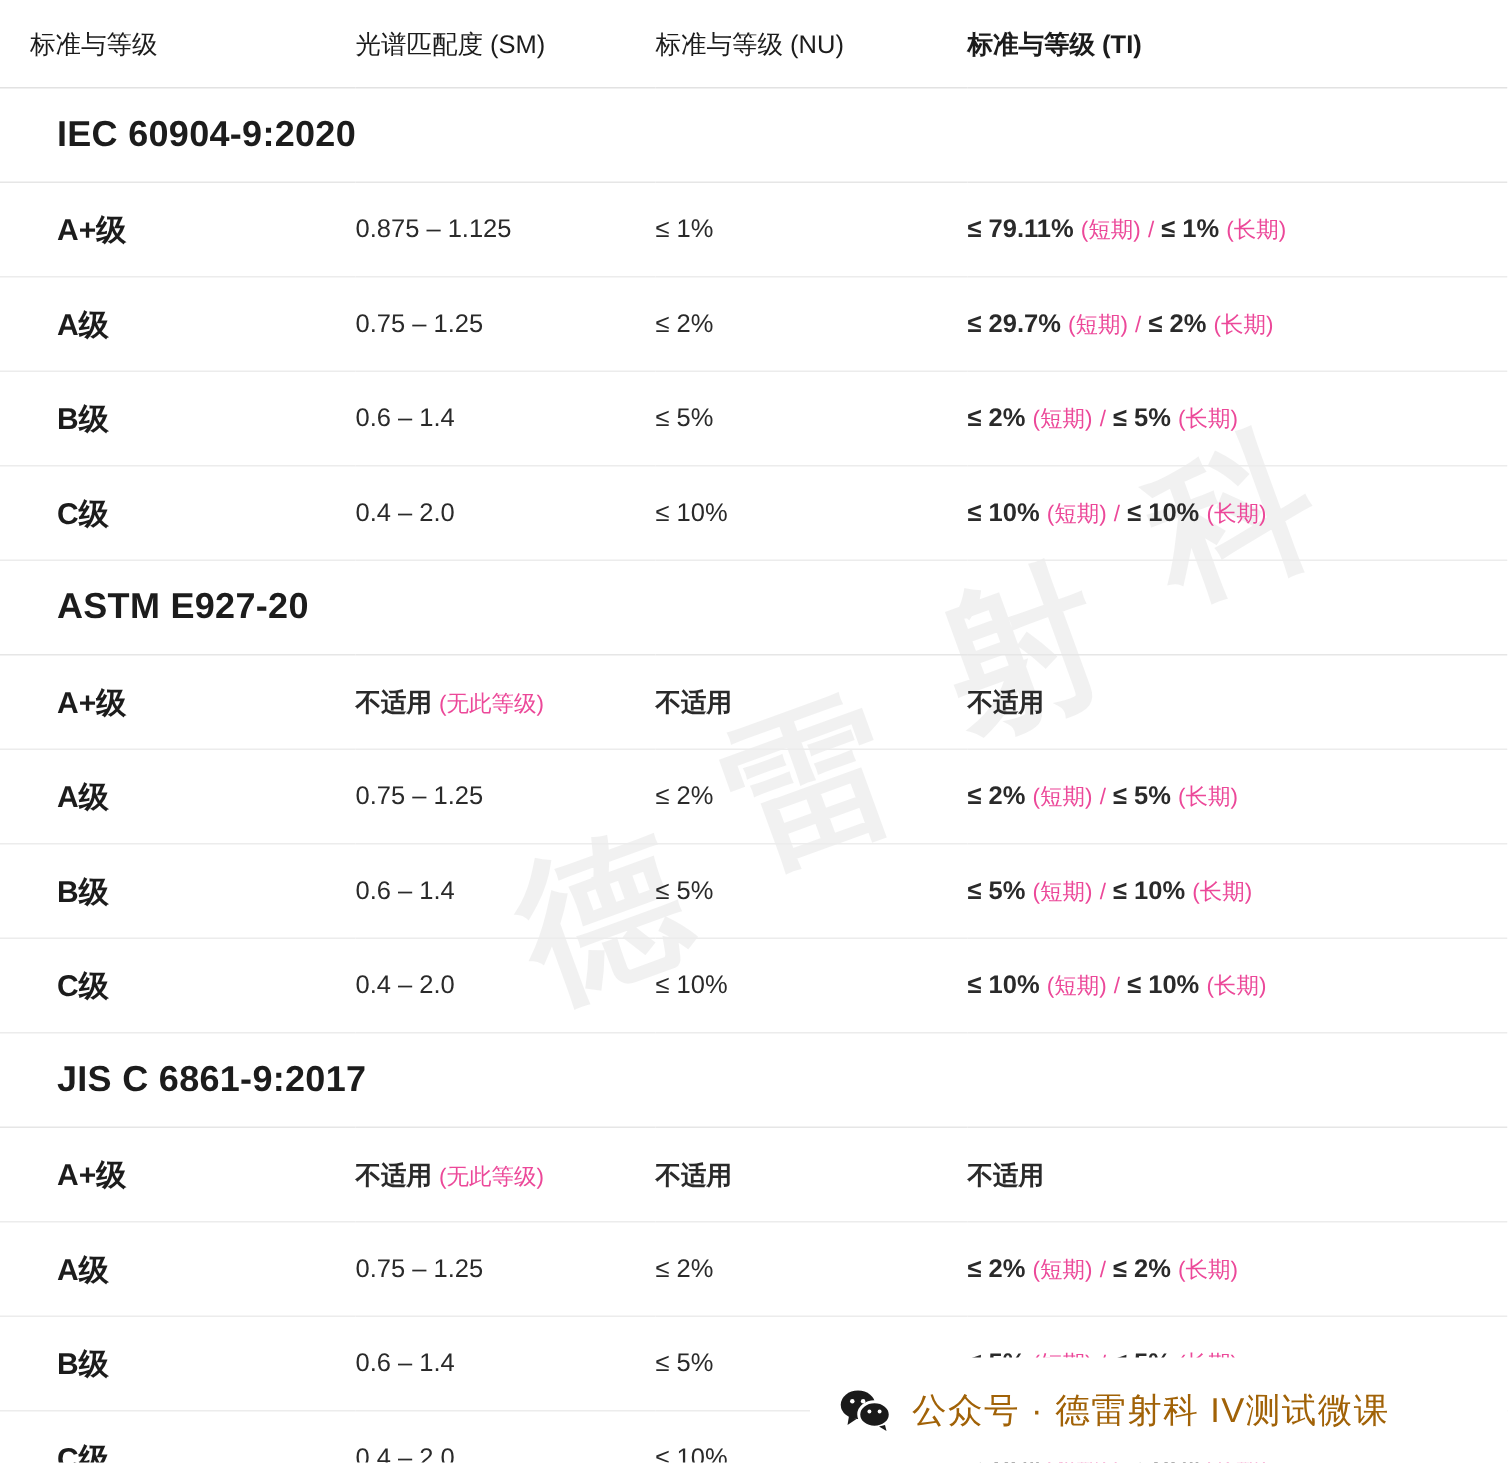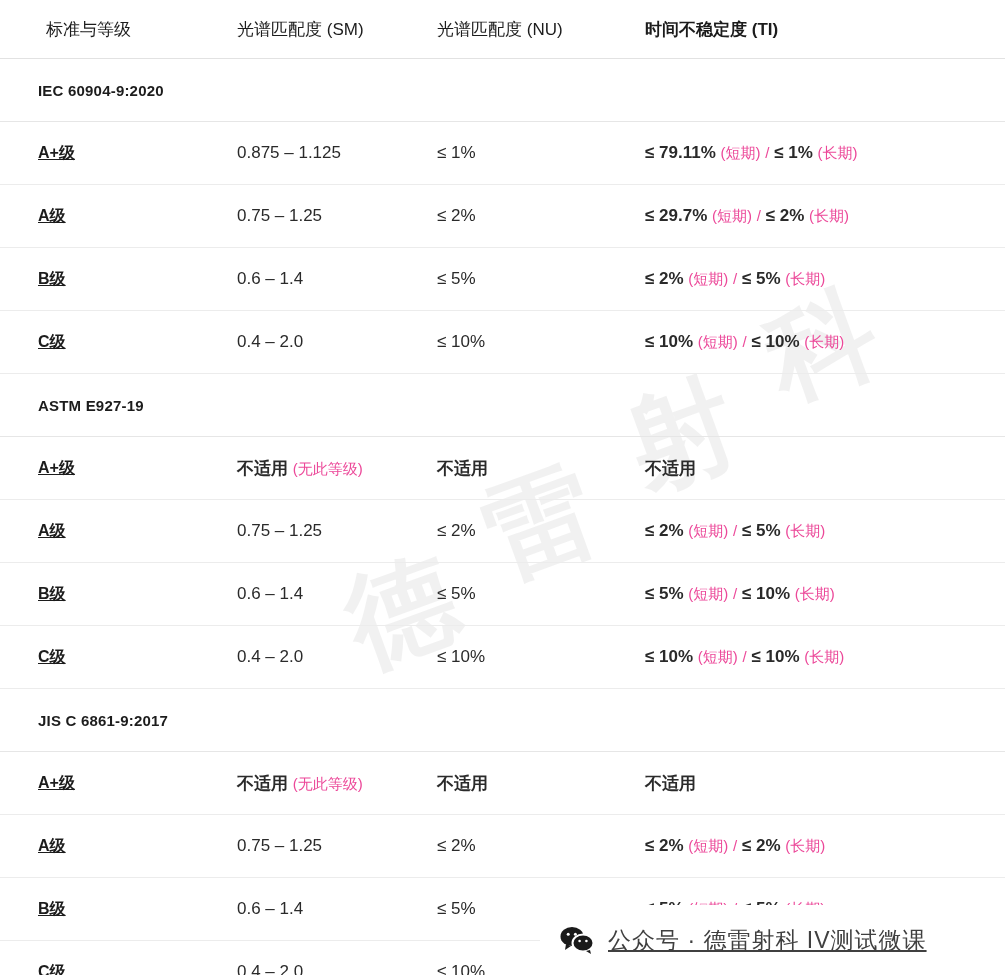--- a/index.html
+++ b/index.html
@@ -63,50 +63,49 @@
   }
   table.spec thead th.strong { font-weight: 700; }
   table.spec thead th:first-child,
   table.spec tbody td:first-child,
   table.spec tbody th.group { padding-left: 38px; }
   table.spec thead th:nth-child(2) { padding-left: 0; }
 
   tr.group-row th {
     height: 62px;
     font-weight: 700;
-    font-size: 15px;
+    font-size: 24px;
     border-bottom: 1px solid #e6e6e6;
     letter-spacing: 0.2px;
   }
   tr.data-row td {
     height: 62px;
     border-bottom: 1px solid #ececec;
   }
   tr.data-row td.grade {
     font-weight: 700;
-    font-size: 16px;
-    text-decoration: underline;
+    font-size: 20px;
   }
   tr.data-row td.val {
     font-weight: 400;
     font-size: 17px;
     color: #2a2a2a;
     margin-left: 23px;
   }
   tr.data-row td.val.bold { font-weight: 700; }
   .sub {
     font-size: 15px;
     color: #ec4899;
     font-weight: 400;
   }
   .ti .num { font-weight: 700; }
 
   
   thead th.h2 { padding-left: 0; }
-  table.spec thead th.h1 { padding-left: 46px; }
+  table.spec thead th.h1 { padding-left: 20px; }
 
   td.c2cell, th.c2cell { padding-left: 0; }
   td.c3cell { padding-left: 0; }
   td.c4cell { padding-left: 0; }
 
   
   table.spec col.c1 { width: 237px; }
 
   
   .wechat-bar {
@@ -124,24 +123,23 @@
     z-index: 3;
   }
   .wechat-icon {
     width: 34px;
     height: 28px;
     position: relative;
     flex: none;
   }
   .wechat-bar .label {
     font-size: 23px;
-    color: #404040;
+    color: #a16207;
     letter-spacing: 1px;
     white-space: nowrap;
-    text-decoration: underline;
   }
 </style>
 </head>
 <body>
 
 <div class="watermark wm1">科</div>
 <div class="watermark wm2">射</div>
 <div class="watermark wm3">雷</div>
 <div class="watermark wm4">德</div>
 
@@ -150,22 +148,22 @@
     <colgroup>
       <col class="c1">
         <col class="c2">
         <col class="c3">
         <col class="c4">
     </colgroup>
     <thead>
       <tr>
         <th class="h1">标准与等级</th>
         <th class="h2">光谱匹配度 (SM)</th>
-        <th class="h2">光谱匹配度 (NU)</th>
-        <th class="h2 strong">时间不稳定度 (TI)</th>
+        <th class="h2">标准与等级 (NU)</th>
+        <th class="h2 strong">标准与等级 (TI)</th>
       </tr>
     </thead>
     <tbody id="tbody">
         <tr class="group-row">
           <th class="group" colspan="4">IEC 60904-9:2020</th>
         </tr>
         <tr class="data-row">
           <td class="grade">A+级</td>
           <td class="val c2cell"><span>0.875 – 1.125</span></td>
           <td class="val c3cell">≤ 1%</td>
@@ -183,21 +181,21 @@
           <td class="val c3cell">≤ 5%</td>
           <td class="val c4cell ti"><span class="num">≤ 2%</span> <span class="sub">(短期)</span> <span class="sub">/</span> <span class="num">≤ 5%</span> <span class="sub">(长期)</span></td>
         </tr>
         <tr class="data-row">
           <td class="grade">C级</td>
           <td class="val c2cell"><span>0.4 – 2.0</span></td>
           <td class="val c3cell">≤ 10%</td>
           <td class="val c4cell ti"><span class="num">≤ 10%</span> <span class="sub">(短期)</span> <span class="sub">/</span> <span class="num">≤ 10%</span> <span class="sub">(长期)</span></td>
         </tr>
         <tr class="group-row">
-          <th class="group" colspan="4">ASTM E927-19</th>
+          <th class="group" colspan="4">ASTM E927-20</th>
         </tr>
         <tr class="data-row">
           <td class="grade">A+级</td>
           <td class="val c2cell bold"><span>不适用</span> <span class="sub">(无此等级)</span></td>
           <td class="val c3cell bold">不适用</td>
           <td class="val c4cell ti"><span class="num">不适用</span></td>
         </tr>
         <tr class="data-row">
           <td class="grade">A级</td>
           <td class="val c2cell"><span>0.75 – 1.25</span></td>

